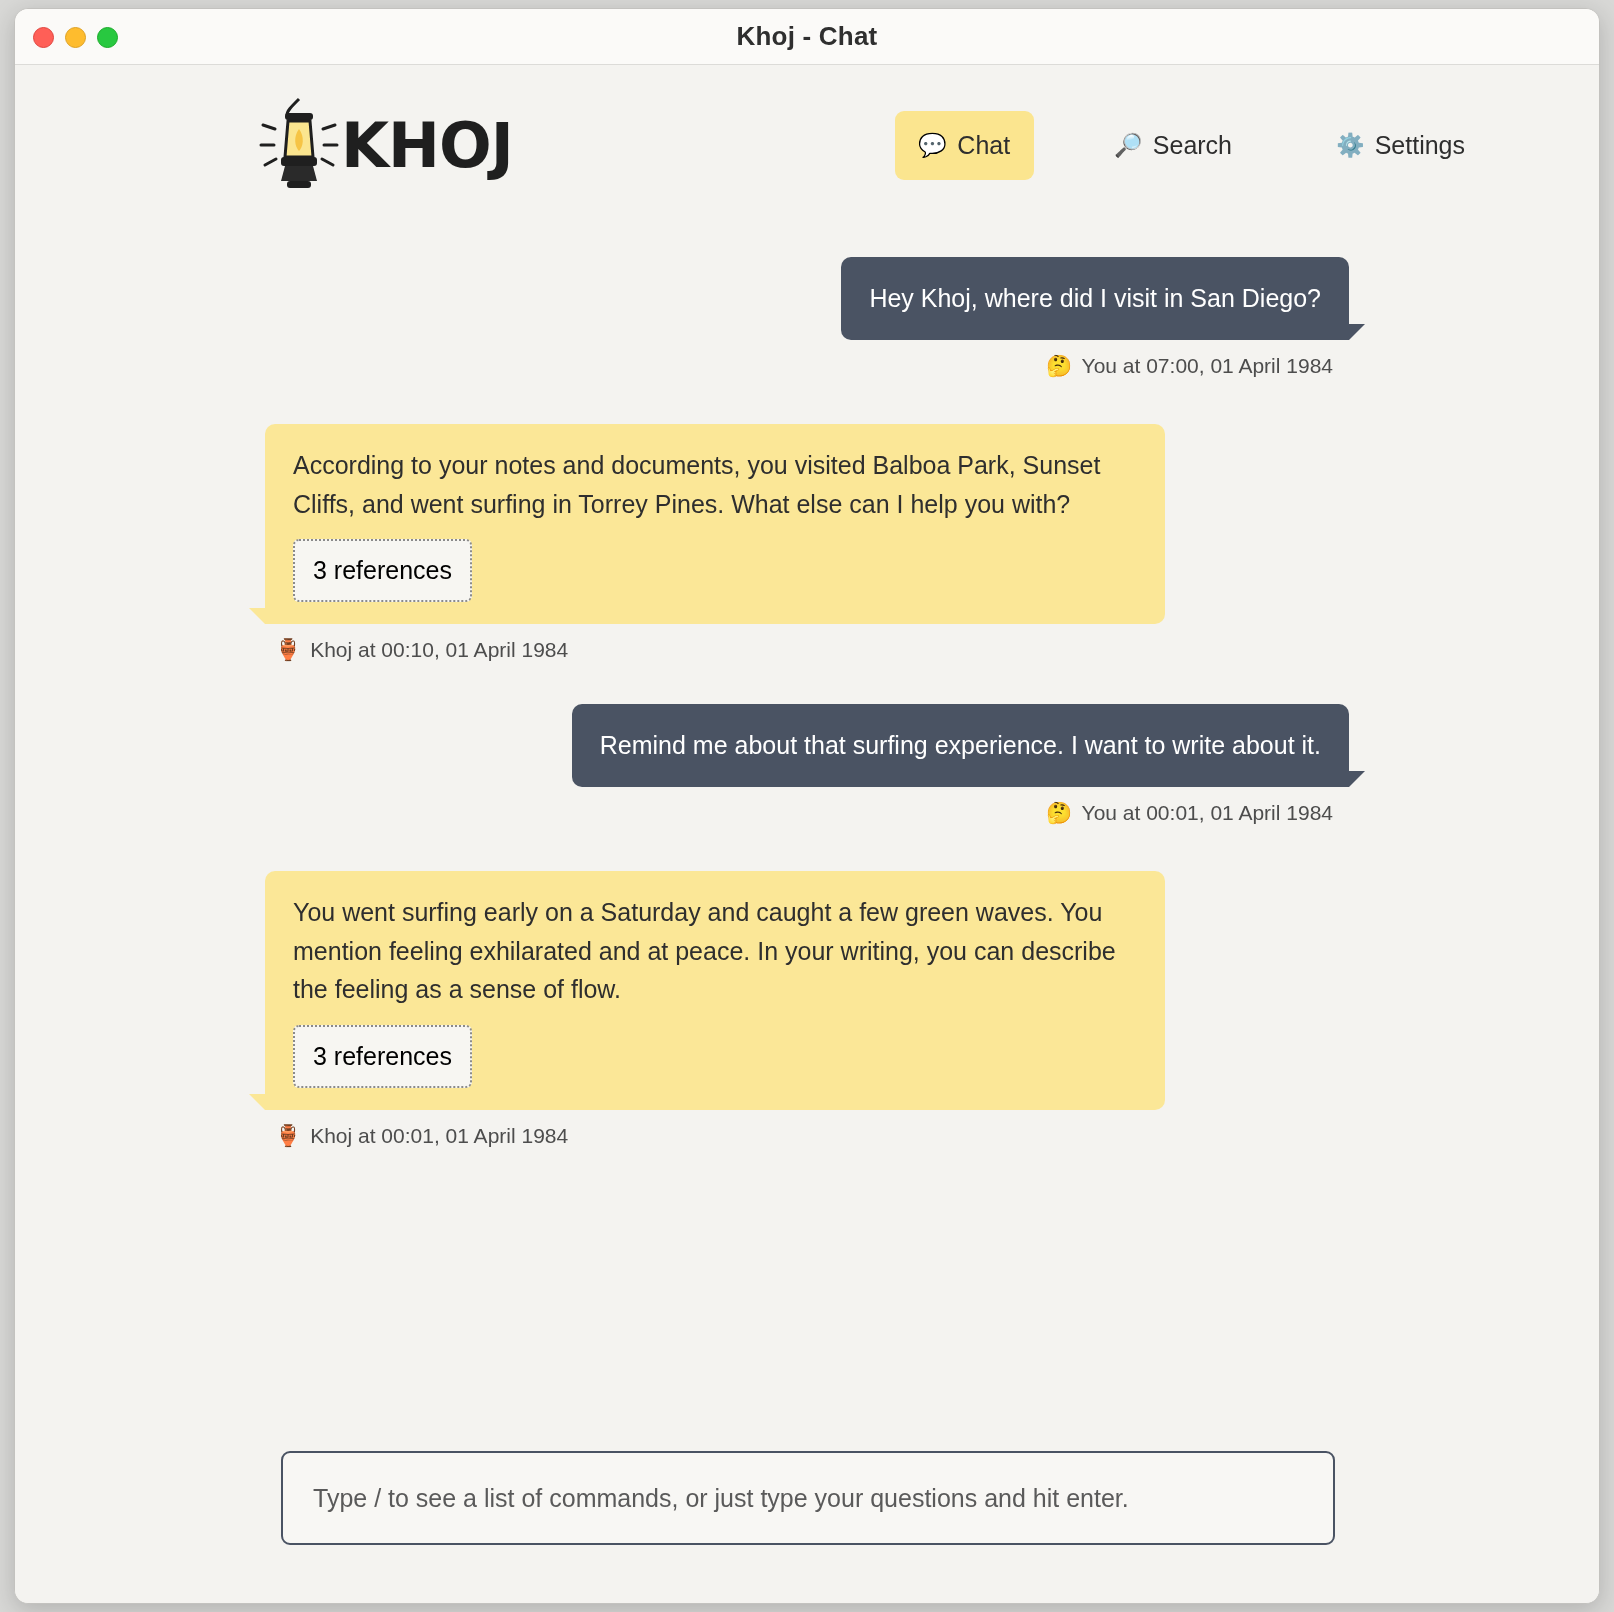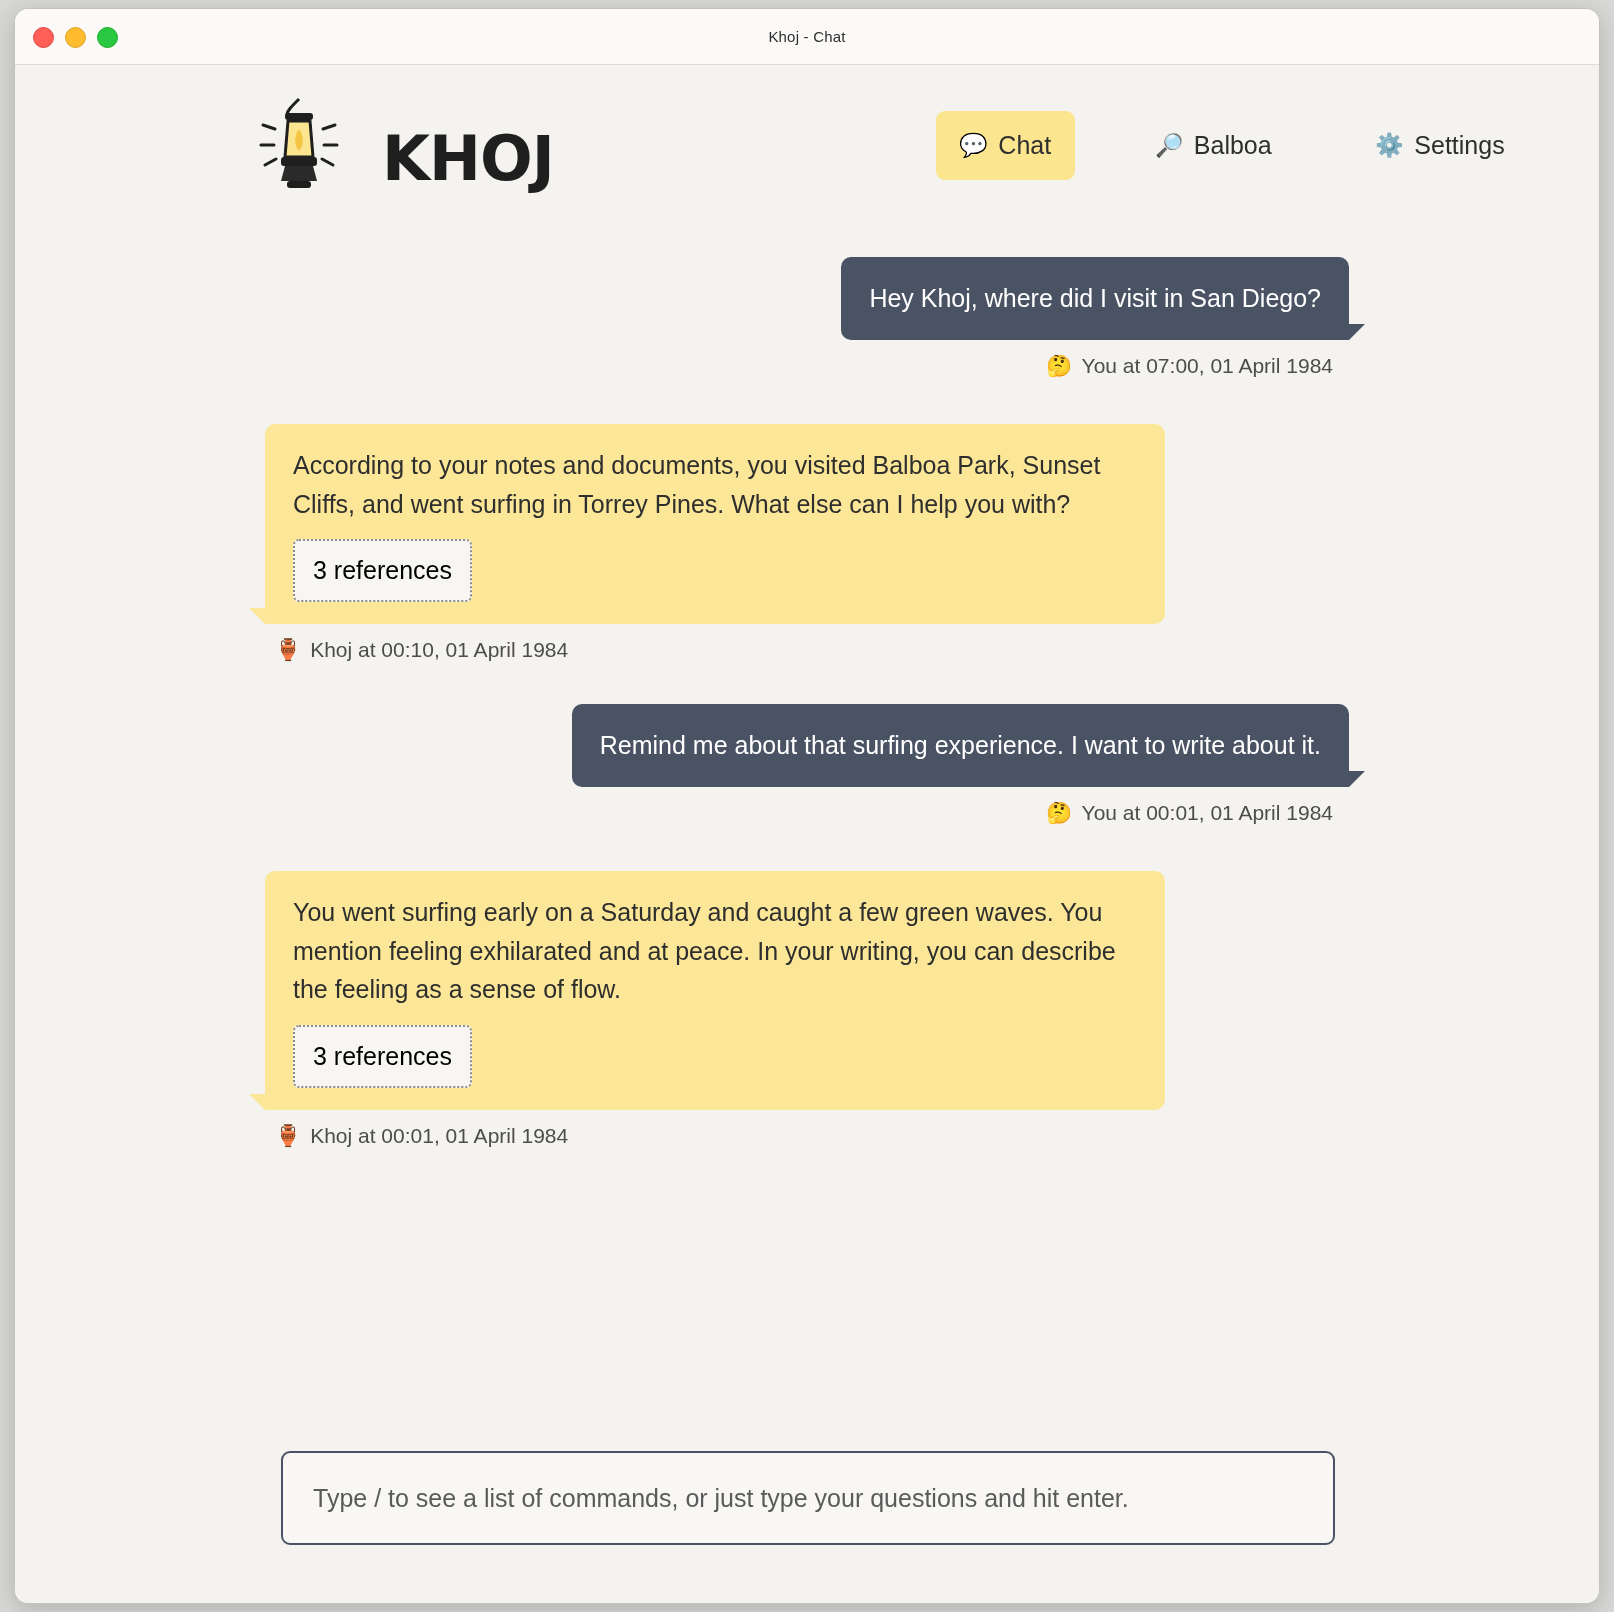--- a/index.html
+++ b/index.html
@@ -32,40 +32,39 @@
     left: 18px; top: 18px;
     display: flex; gap: 11px;
   }
   .dot { width: 21px; height: 21px; border-radius: 50%; }
   .dot.red { background: #ff5f57; border: 1px solid #e0443e; }
   .dot.yellow { background: #febc2e; border: 1px solid #dea123; }
   .dot.green { background: #28c840; border: 1px solid #1aab29; }
   .title {
     width: 100%;
     text-align: center;
-    font-size: 15px;
-    font-weight: normal;
+    font-size: 26px;
+    font-weight: bold;
     color: #2f2f2f;
     letter-spacing: 0.2px;
   }
   .content {
     position: relative;
     height: calc(100% - 56px);
     background: #f4f3f0;
   }
   .topbar {
     display: flex;
     align-items: center;
     padding: 30px 0 0 0;
   }
   .logo-wrap {
     display: flex;
-    align-items: flex-end;
+    align-items: center;
     margin-left: 242px;
-    gap: 41px;
   }
   .lantern { width: 84px; height: 100px; position: relative; }
   .logo-text {
     font-size: 62px;
     font-weight: bold;
     letter-spacing: -1px;
     color: #1f1f1f;
     font-family: "DejaVu Sans", sans-serif;
   }
   .nav {
@@ -215,21 +214,21 @@
         <span class="logo-text">KHOJ</span>
       </div>
 
       <div class="nav">
         <div class="nav-item active">
           <span class="nav-icon">💬</span>
           <span>Chat</span>
         </div>
         <div class="nav-item">
           <span class="nav-icon">🔎</span>
-          <span>Balboa</span>
+          <span>Search</span>
         </div>
         <div class="nav-item">
           <span class="nav-icon">⚙️</span>
           <span>Settings</span>
         </div>
       </div>
     </div>
 
     <div class="chat-area">
 

